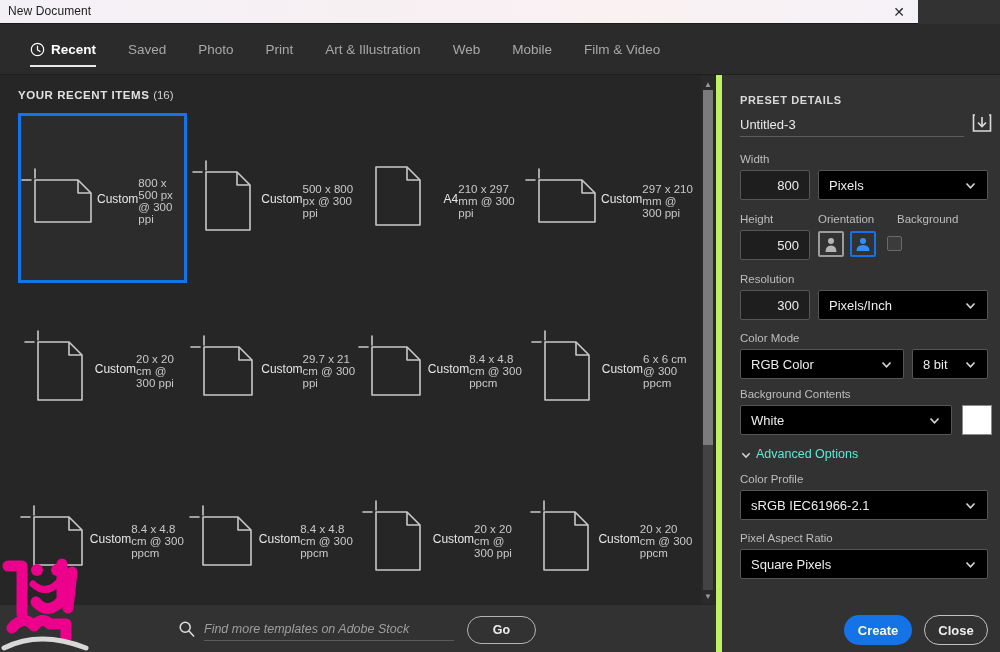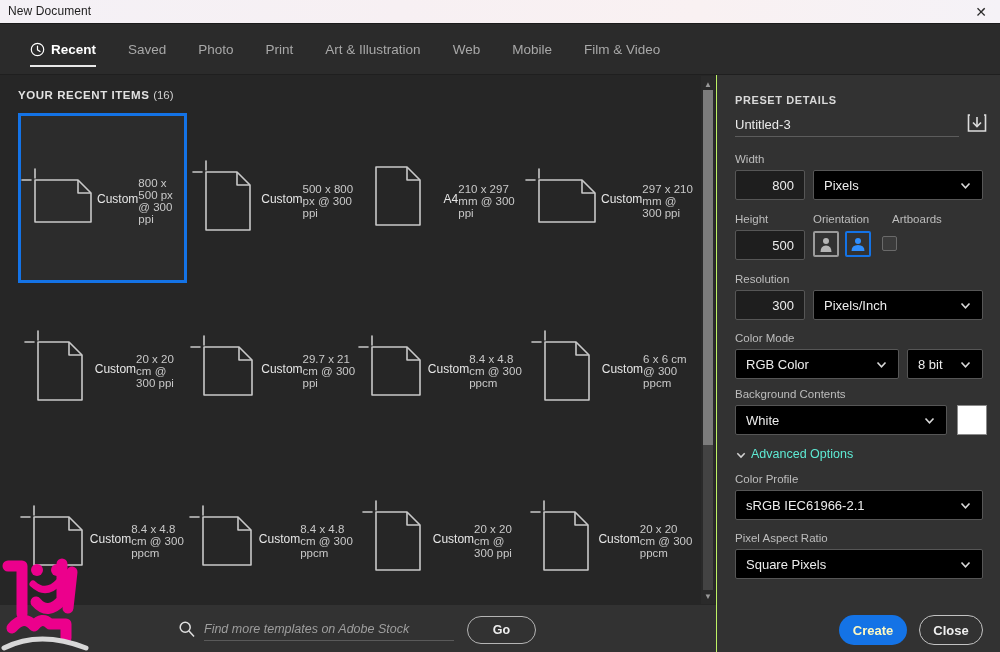--- a/index.html
+++ b/index.html
@@ -7,21 +7,21 @@
     width: 1000px; height: 652px;
     overflow: hidden;
     background: #1e1e1e;
     font-family: "Liberation Sans", sans-serif;
     -webkit-font-smoothing: antialiased;
   }
   #app { position: relative; width: 1000px; height: 652px; background: #323232; }
 
   
   .titlebar {
-    position: absolute; left: 0; top: 0; width: 1000px; height: 24px;
+    position: absolute; left: 0; top: 0; width: 918px; height: 24px;
     background: linear-gradient(90deg,#f4f1f6 0%,#f7f0f3 40%,#f9f1f2 70%,#f5f2f7 100%);
     border-bottom: 1px solid #1b1b1b;
   }
   .titlebar .ttl {
     position: absolute; left: 8px; top: 4px;
     font-size: 12px; color: #1d1d1d; letter-spacing: .1px;
   }
   .titlebar .close-x {
     position: absolute; right: 6px; top: 0px; width: 26px; height: 23px;
     display: flex; align-items: center; justify-content: center;
@@ -100,21 +100,21 @@
     color: #efefef; font-family: "Liberation Sans", sans-serif; font-size: 12.5px;
     font-weight: bold; cursor: pointer;
   }
 
   
   .wmark { position: absolute; left: 0; top: 556px; width: 120px; height: 96px; pointer-events: none; }
 
   
   .panel {
     position: absolute; left: 716px; top: 75px; width: 284px; height: 577px;
-    background: #323232; border-left: 1px solid #bef264;
+    background: #323232; border-left: 6px solid #bef264;
   }
   .p-title {
     position: absolute; left: 18px; top: 19px;
     font-size: 11px; font-weight: bold; color: #d9d9d9; letter-spacing: .6px;
   }
   .lbl { position: absolute; font-size: 11.5px; color: #bdbdbd; }
 
   .namefield {
     position: absolute; left: 18px; top: 38px; width: 224px; height: 24px;
     background: transparent; border: none; border-bottom: 1px solid #5c5c5c;
@@ -415,21 +415,21 @@
         <circle cx="9" cy="6" r="3" fill="#b5b5b5"></circle>
         <path d="M3.5 17 Q3.5 10.5 9 10.5 Q14.5 10.5 14.5 17 Z" fill="#b5b5b5"></path>
       </svg>
     </div>
     <div class="orient-btn on" style="left:128px; top:156px;">
       <svg width="20" height="16" viewBox="0 0 20 16">
         <circle cx="10" cy="5" r="3" fill="#2f8fff"></circle>
         <path d="M3.5 15 Q3.5 9 10 9 Q16.5 9 16.5 15 Z" fill="#2f8fff"></path>
       </svg>
     </div>
-    <div class="lbl" style="left:175px; top:138px;">Artboards</div>
+    <div class="lbl" style="left:175px; top:138px;">Background</div>
     <div class="artboards-cb" style="left:165px; top:161px;"></div>
 
     <div class="lbl" style="left:18px; top:198px;">Resolution</div>
     <input class="fld" style="left: 18px; top: 215px; width: 70px;" value="300">
     <div class="sel-box" style="left:96px; top:215px; width:170px;">
       <span class="v">Pixels/Inch</span>
       <svg class="chev" viewBox="0 0 13 13">
         <path d="M2.5 4.5 L6.5 8.8 L10.5 4.5" fill="none" stroke="#d8d8d8" stroke-width="1.6"></path>
       </svg>
     </div>

